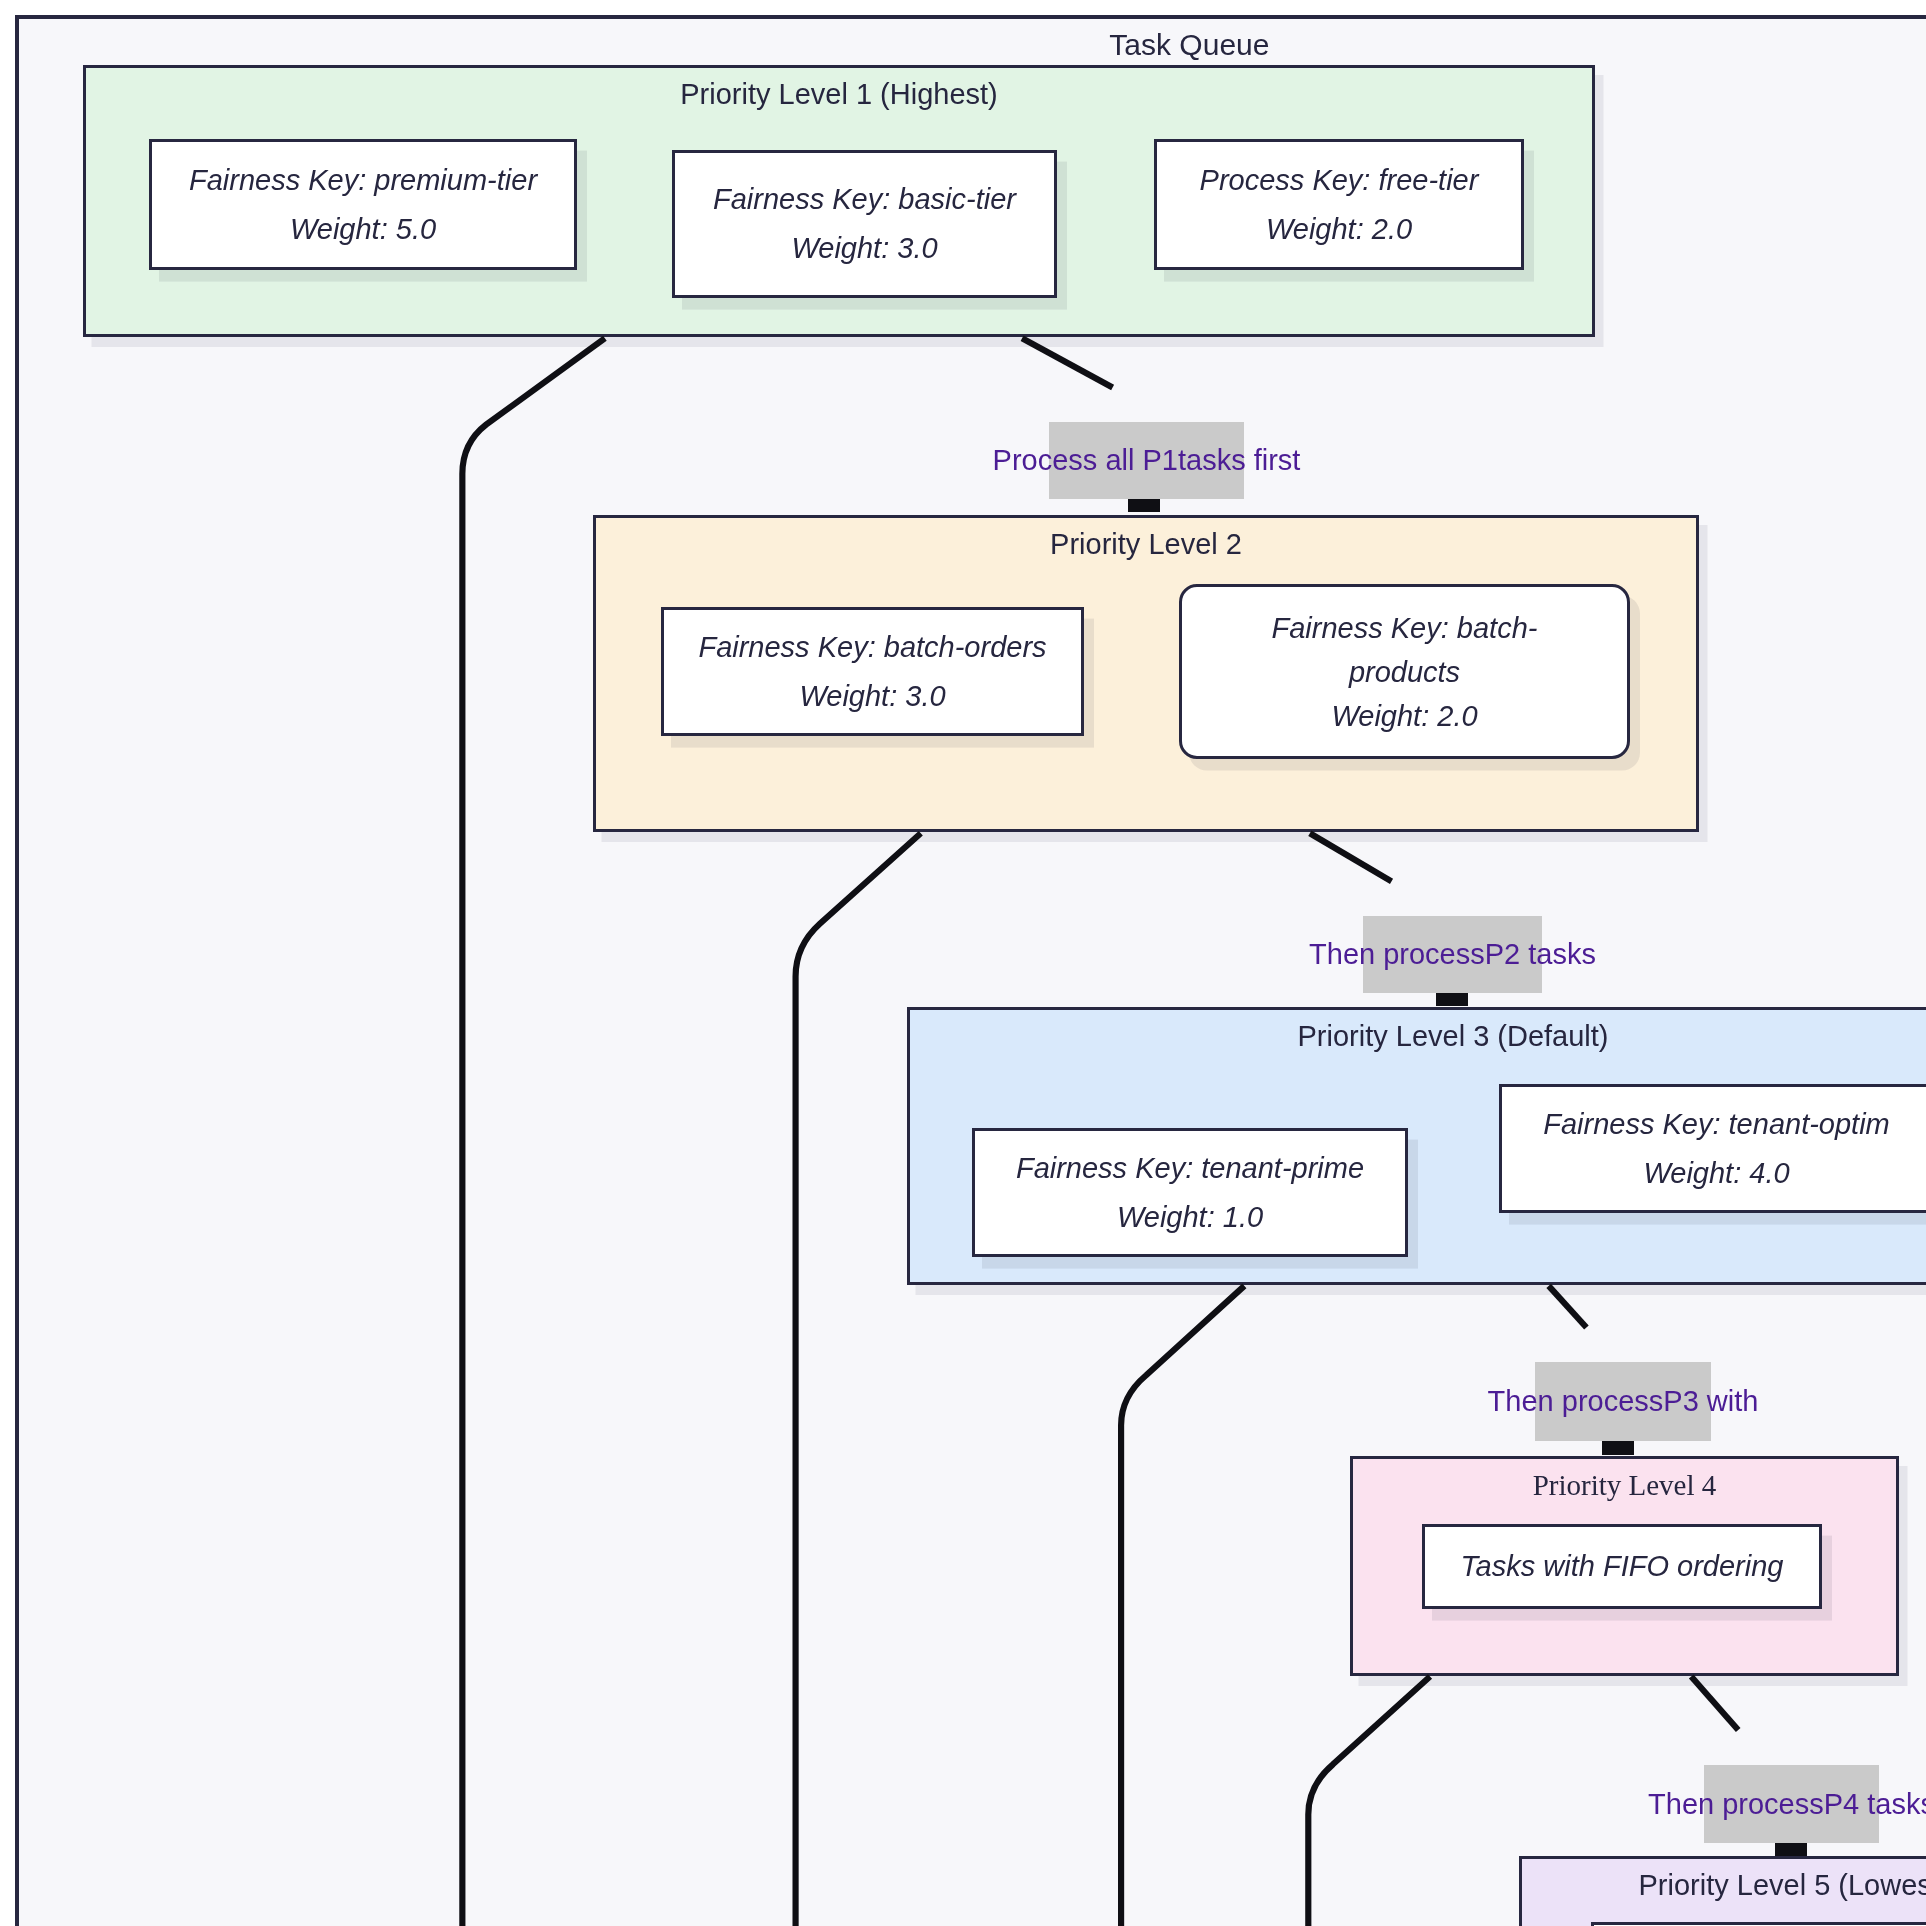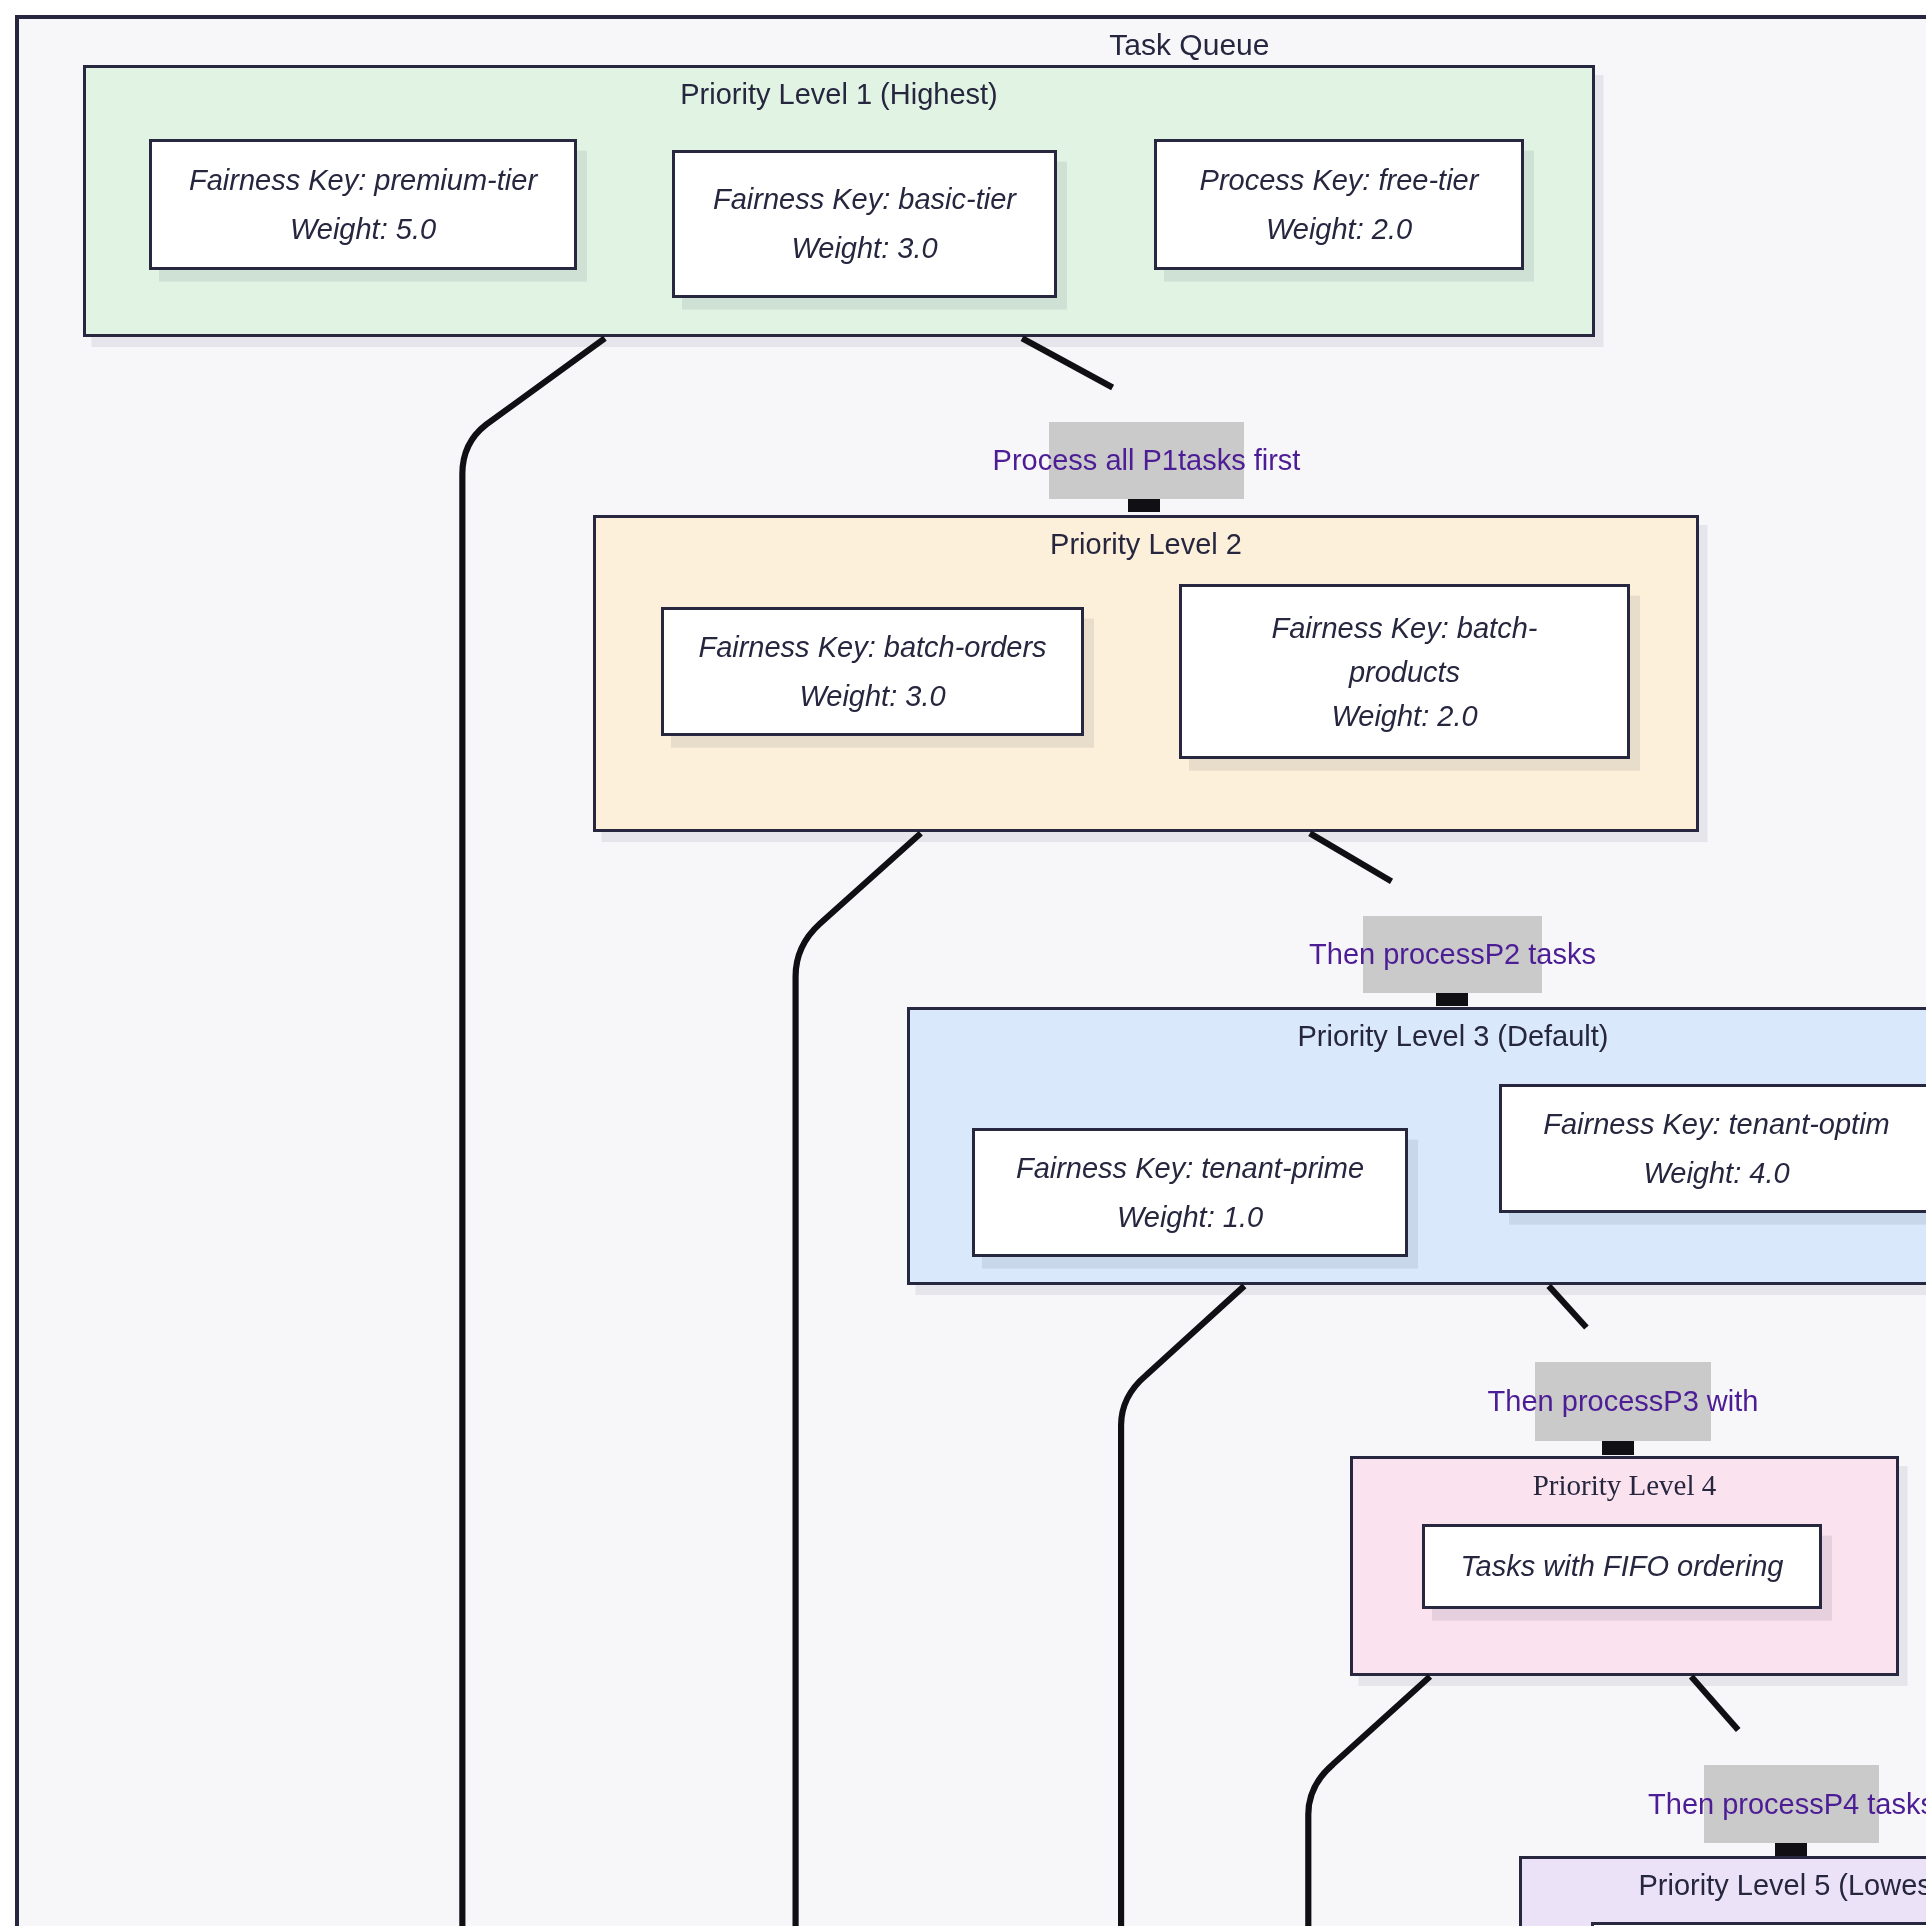--- a/index.html
+++ b/index.html
@@ -24,21 +24,21 @@
     position:absolute;top:10px;left:0;right:0;text-align:center;
     font-size:29px;color:#26263f;white-space:nowrap;
   }
   .node{
     background:#ffffff;border:3.5px solid #272740;
     box-shadow:10px 11.6px 0 rgba(30,30,60,0.09);
     display:flex;flex-direction:column;align-items:center;justify-content:center;
     text-align:center;font-size:29px;line-height:49px;color:#26263f;font-style:italic;
   }
   .node span{white-space:nowrap;display:block;}
-  .node.tight{line-height:44px;}
+  .node.tight{line-height:44px;border-radius:18px;}
   .edge-label{
     background:#cacaca;color:#4c1d95;
     display:flex;flex-direction:row;align-items:center;justify-content:center;
     text-align:center;font-size:29px;line-height:45px;margin-top:35px;
   }
   .edge-label span{white-space:nowrap;display:block;}
   svg.edges{position:absolute;left:0;top:0;width:2377px;height:2398px;pointer-events:none;}
   svg.edges path{stroke:#0f0f14;stroke-width:16;fill:none;stroke-linejoin:round;}
 </style>
 </head>

